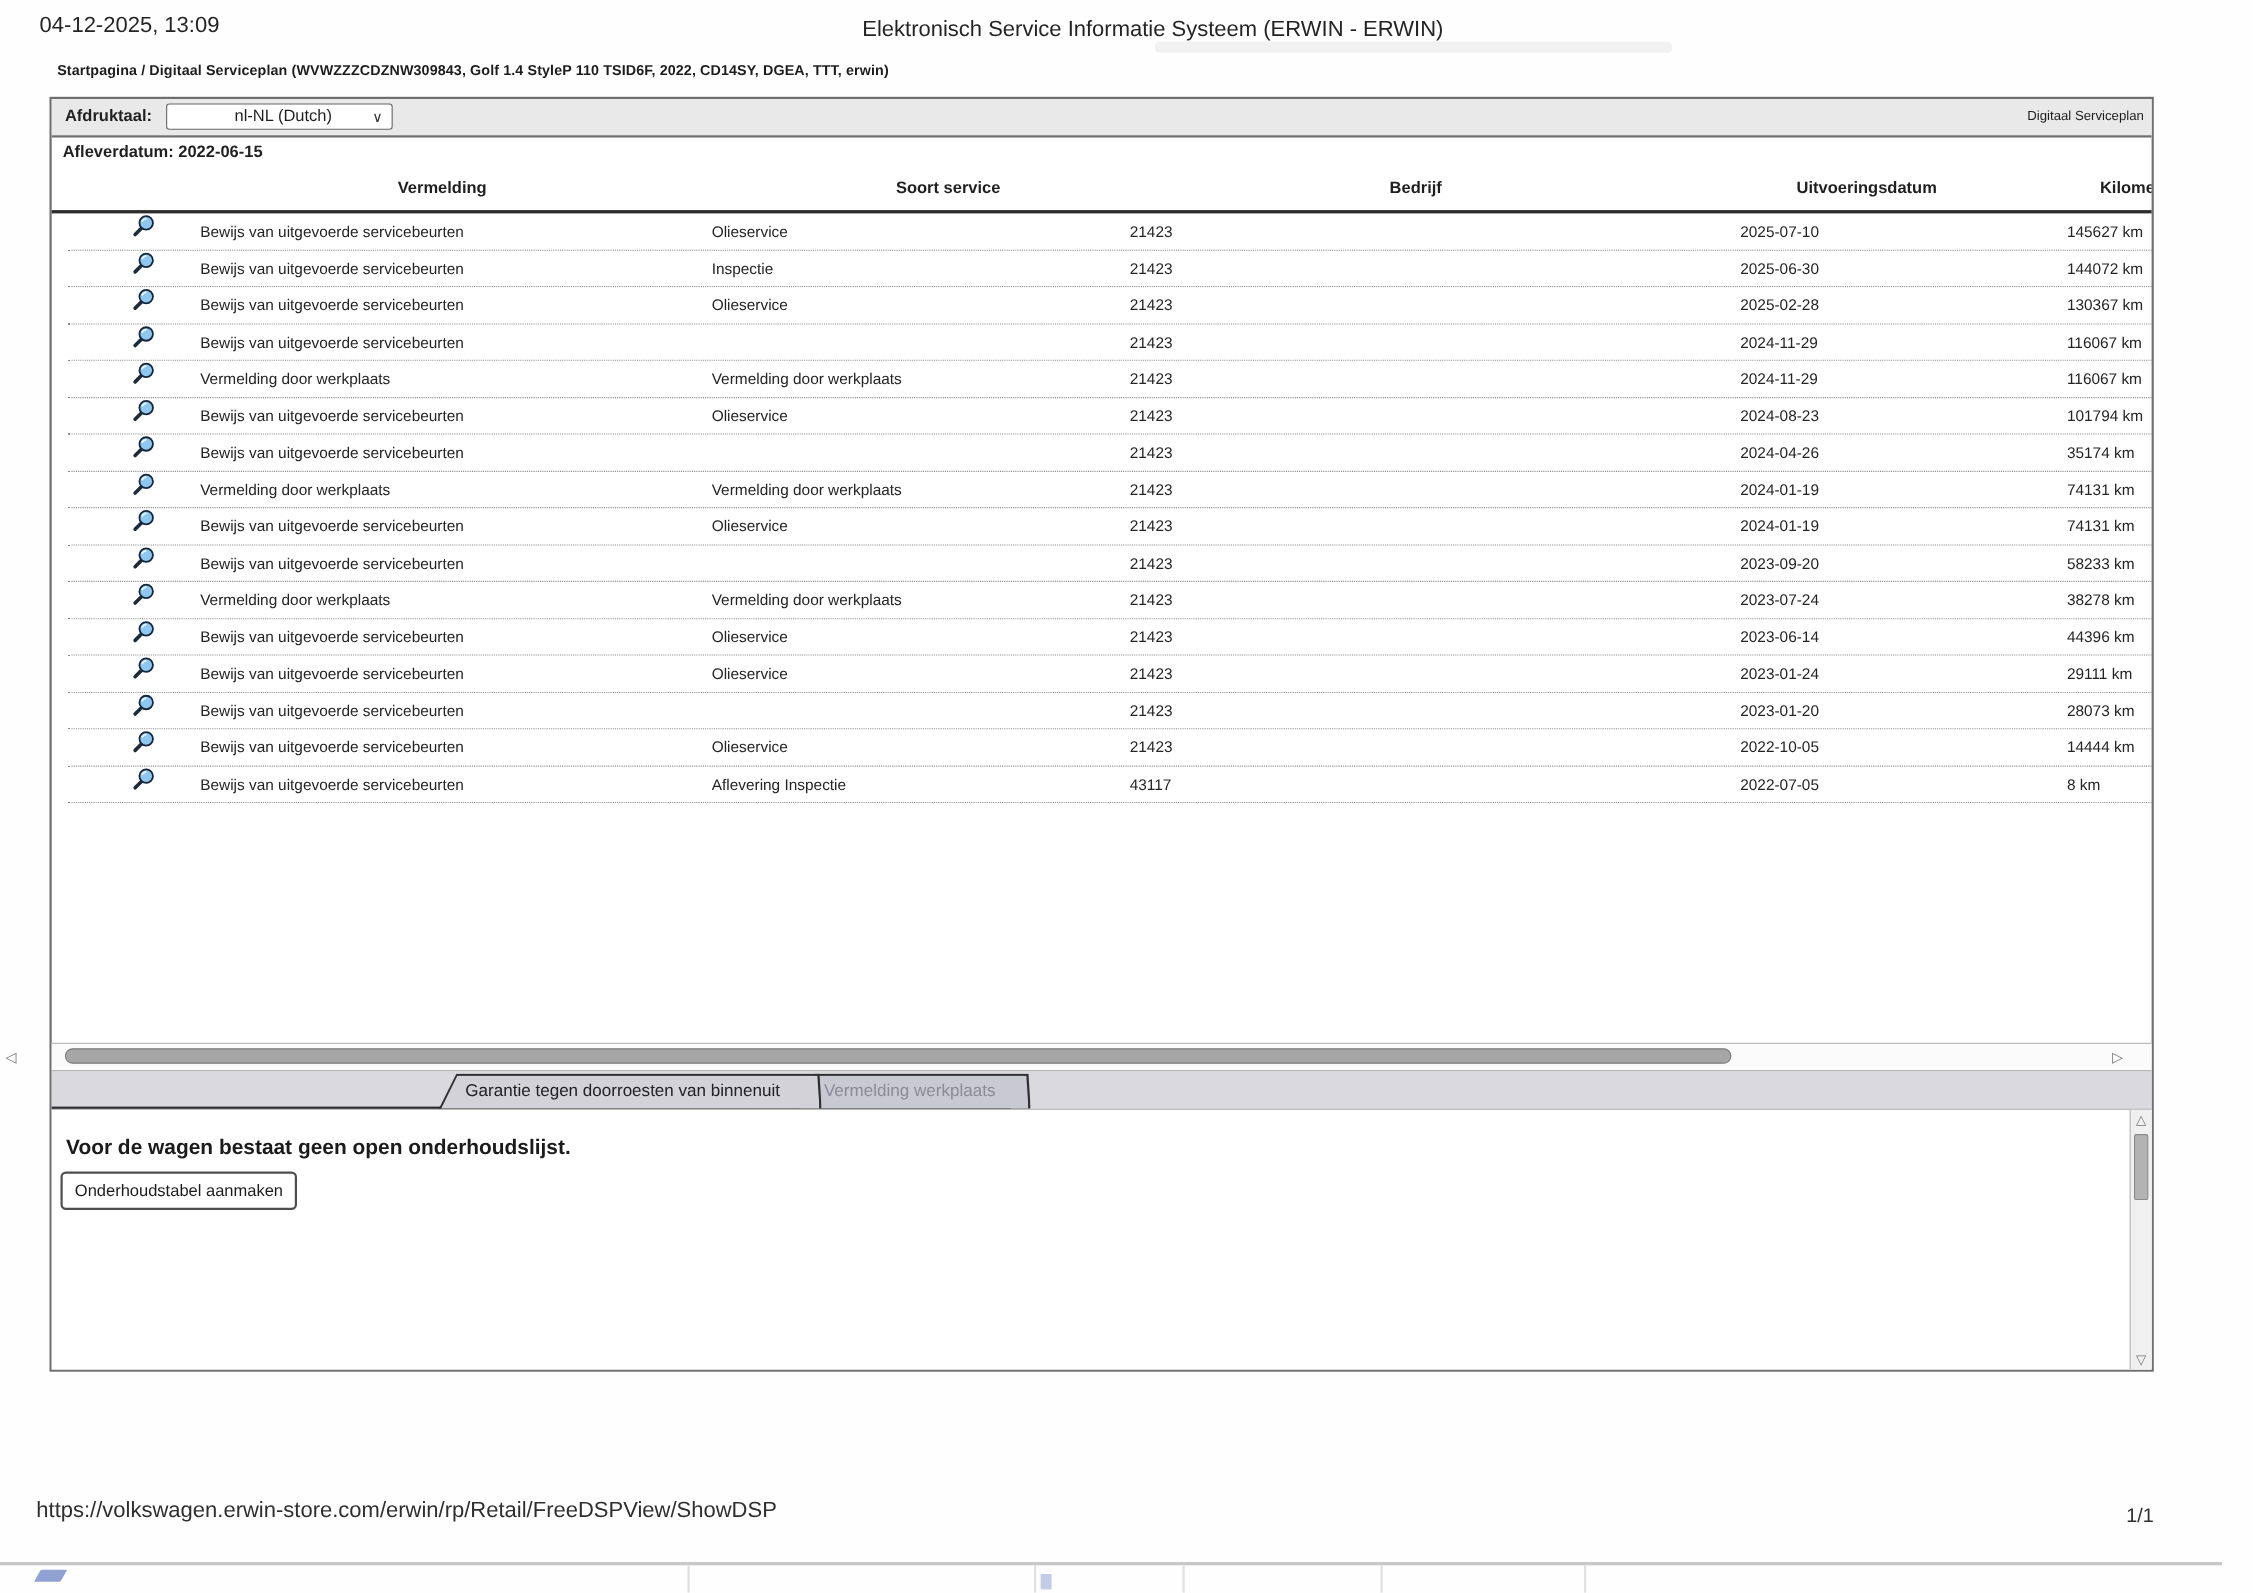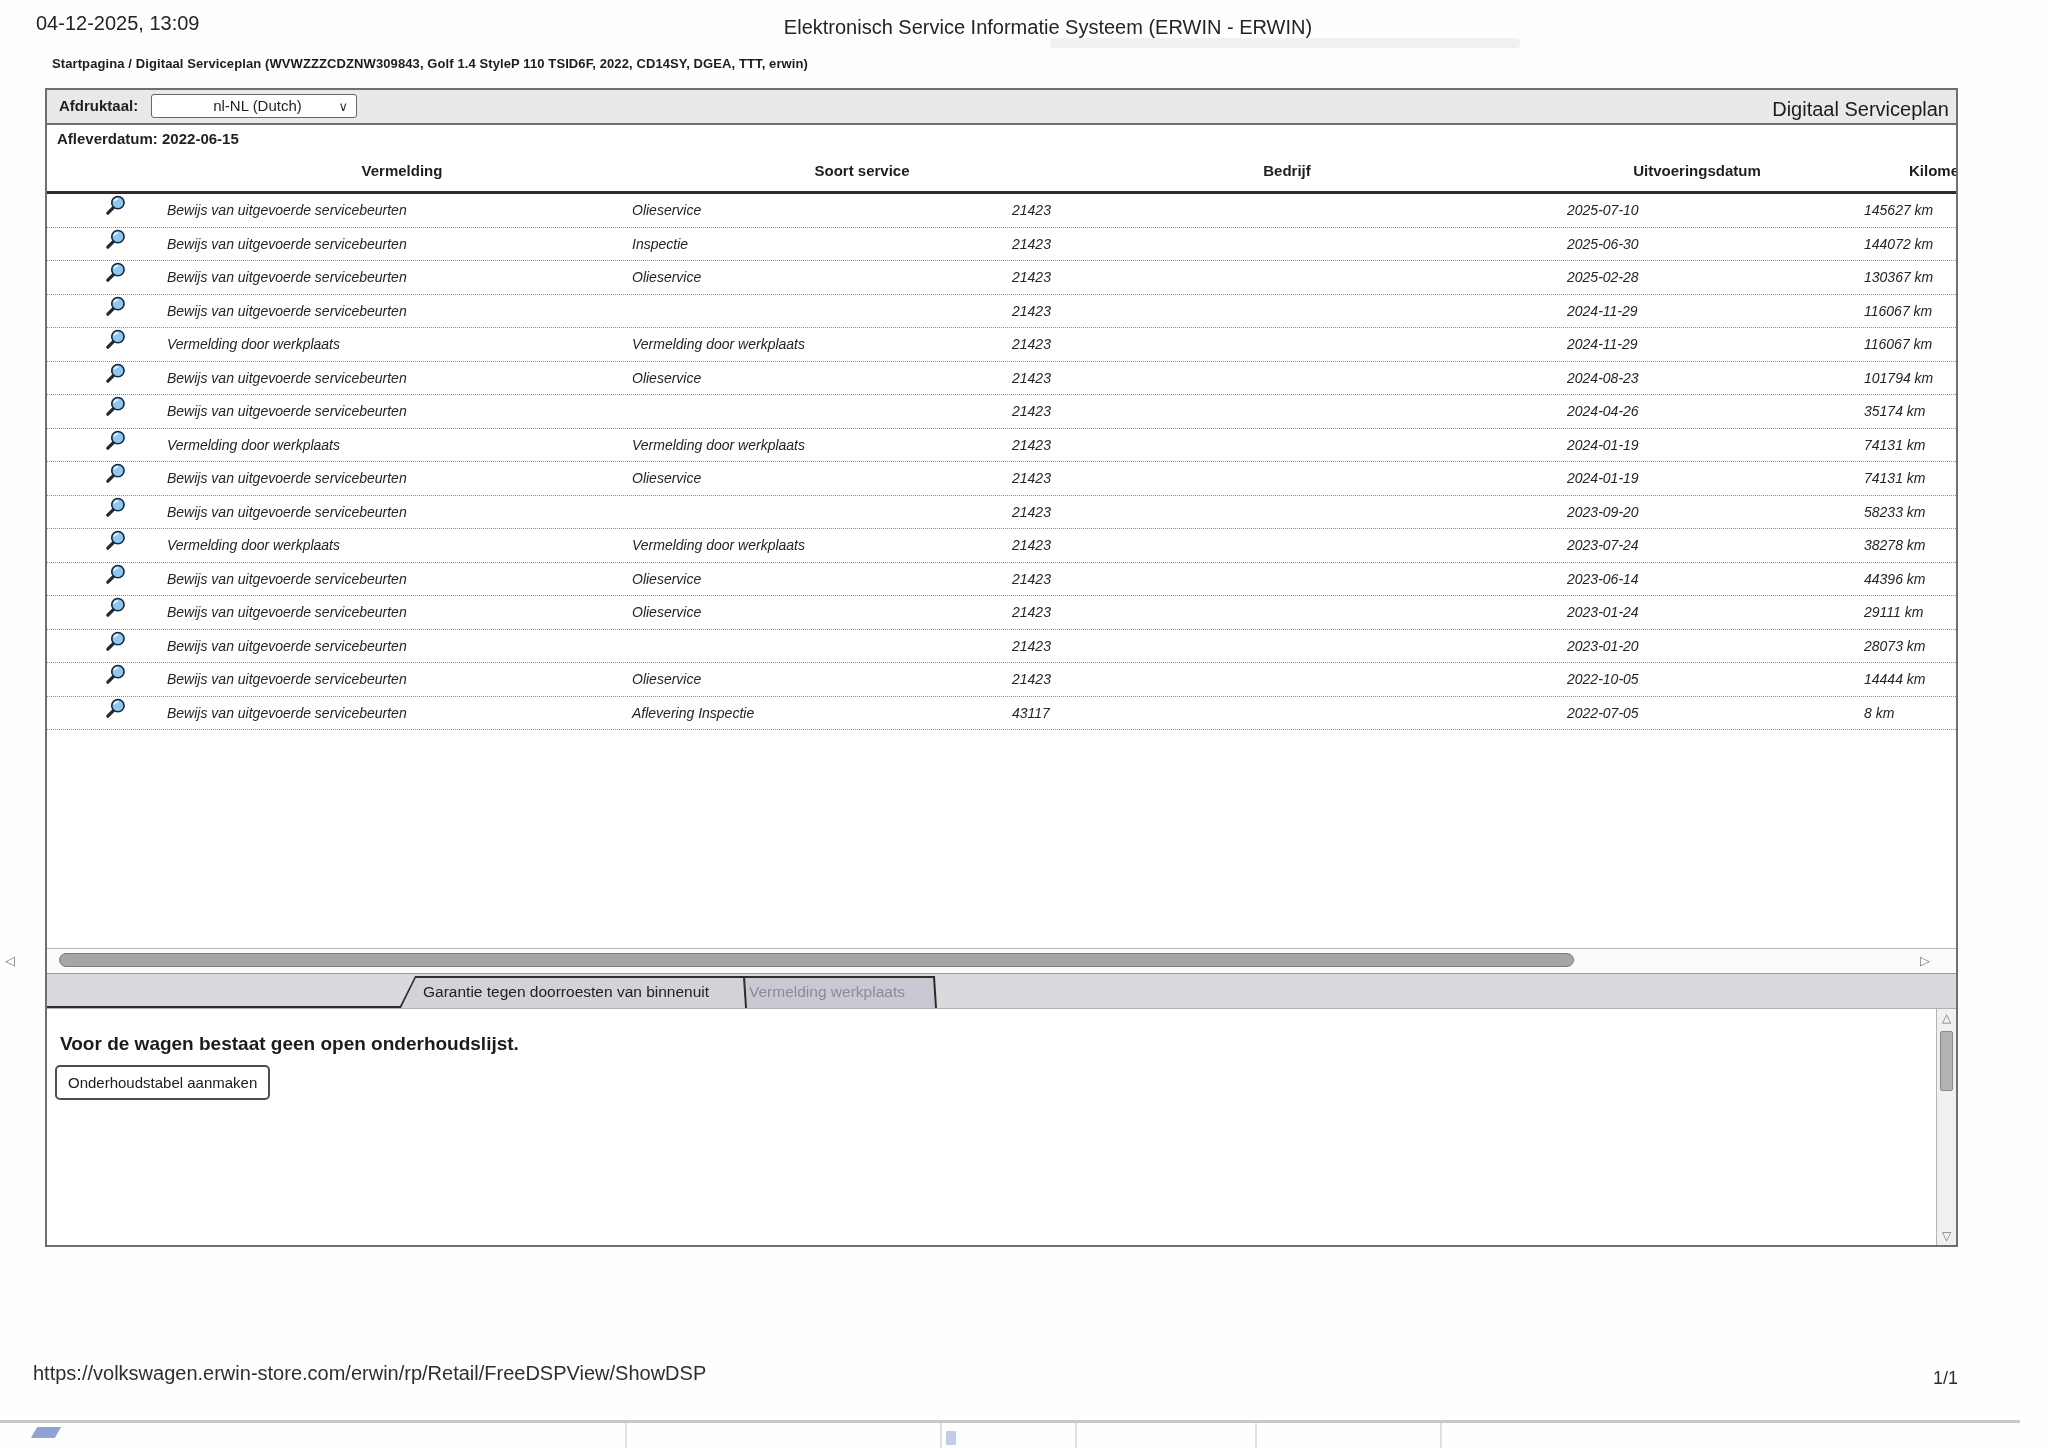--- a/index.html
+++ b/index.html
@@ -12,32 +12,32 @@
   .print-title{position:absolute;left:0;top:16px;width:100%;text-align:center;text-indent:48px;font-size:20px;color:#242424;}
   .breadcrumb{position:absolute;left:52px;top:56px;font-size:13px;font-weight:bold;color:#1c1c1c;letter-spacing:.1px;}
   .smudge{position:absolute;left:1050px;top:38px;width:470px;height:10px;background:#f1f1f1;border-radius:4px;}
   
   .panel{position:absolute;left:45px;top:88px;width:1913px;height:1159px;border:2px solid #6f6f6f;box-sizing:border-box;background:#fff;}
   
   .langbar{position:absolute;left:0;top:0;right:0;height:33px;background:#e9e9e9;border-bottom:2px solid #6f6f6f;}
   .lang-label{position:absolute;left:12px;top:7px;font-size:15px;font-weight:bold;}
   .lang-select{position:absolute;left:104px;top:4px;width:206px;height:24px;background:#fff;border:1.5px solid #666;border-radius:3px;box-sizing:border-box;font-size:15px;line-height:21px;padding-left:7px;text-align:center;}
   .lang-select .chev{position:absolute;right:8px;top:1px;font-size:13px;color:#333;}
-  .plan-title{position:absolute;right:7px;top:8px;font-size:20px;color:#1c1c1c;}
+  .plan-title{position:absolute;right:7px;top:8px;font-size:12px;color:#1c1c1c;}
   .afleverdatum{position:absolute;left:10px;top:40px;font-size:15px;font-weight:600;}
   
   .thead{position:absolute;left:0;top:72px;right:0;height:26px;font-size:15px;font-weight:600;}
   .th{position:absolute;top:0;text-align:center;white-space:nowrap;}
   .th-verm{left:215px;width:280px;}
   .th-soort{left:675px;width:280px;}
   .th-bedrijf{left:1100px;width:280px;}
   .th-datum{left:1510px;width:280px;}
   .th-km{left:1862px;width:47px;overflow:hidden;text-align:left;}
   .header-line{position:absolute;left:0;right:0;top:101px;height:3px;background:#2c2c2c;}
-  .rows{position:absolute;left:0;top:104px;right:0;font-style:italic;}
+  .rows{position:absolute;left:15px;top:104px;right:0;}
   .trow{position:relative;height:33.5px;border-bottom:1.5px dotted #8d8d8d;box-sizing:border-box;}
   .trow .cell{position:absolute;top:0;line-height:32px;font-size:14px;white-space:nowrap;color:#242424;}
   .c-icon{left:57px;top:5px;line-height:normal;cursor:pointer;}
   .c-verm{left:120px;}
   .c-soort{left:585px;}
   .c-bedrijf{left:965px;}
   .c-datum{left:1520px;}
   .c-km{left:1817px;}
   
   .hscroll{position:absolute;left:0;right:0;top:858px;height:26px;background:#fbfbfb;border-top:1.5px solid #b5b5b5;border-bottom:1.5px solid #9a9a9a;box-sizing:border-box;}

